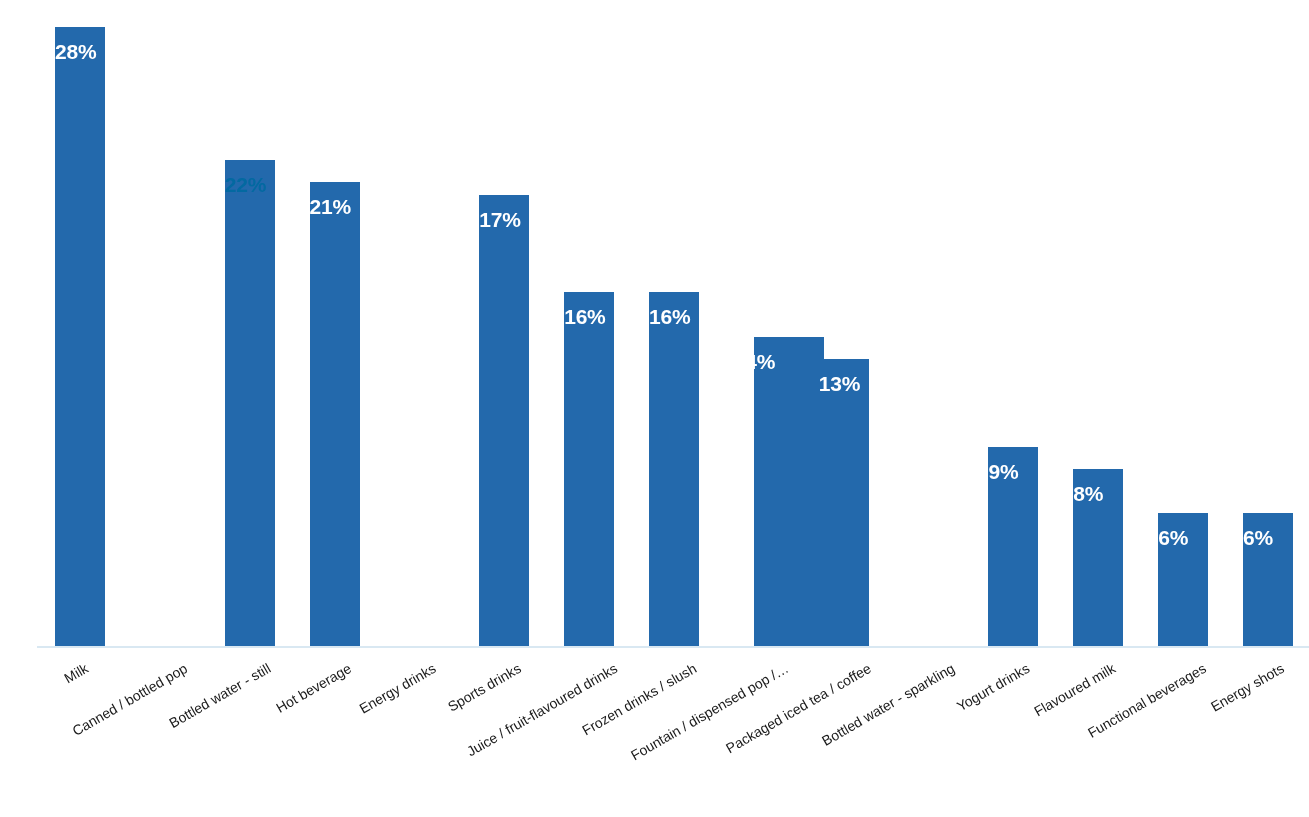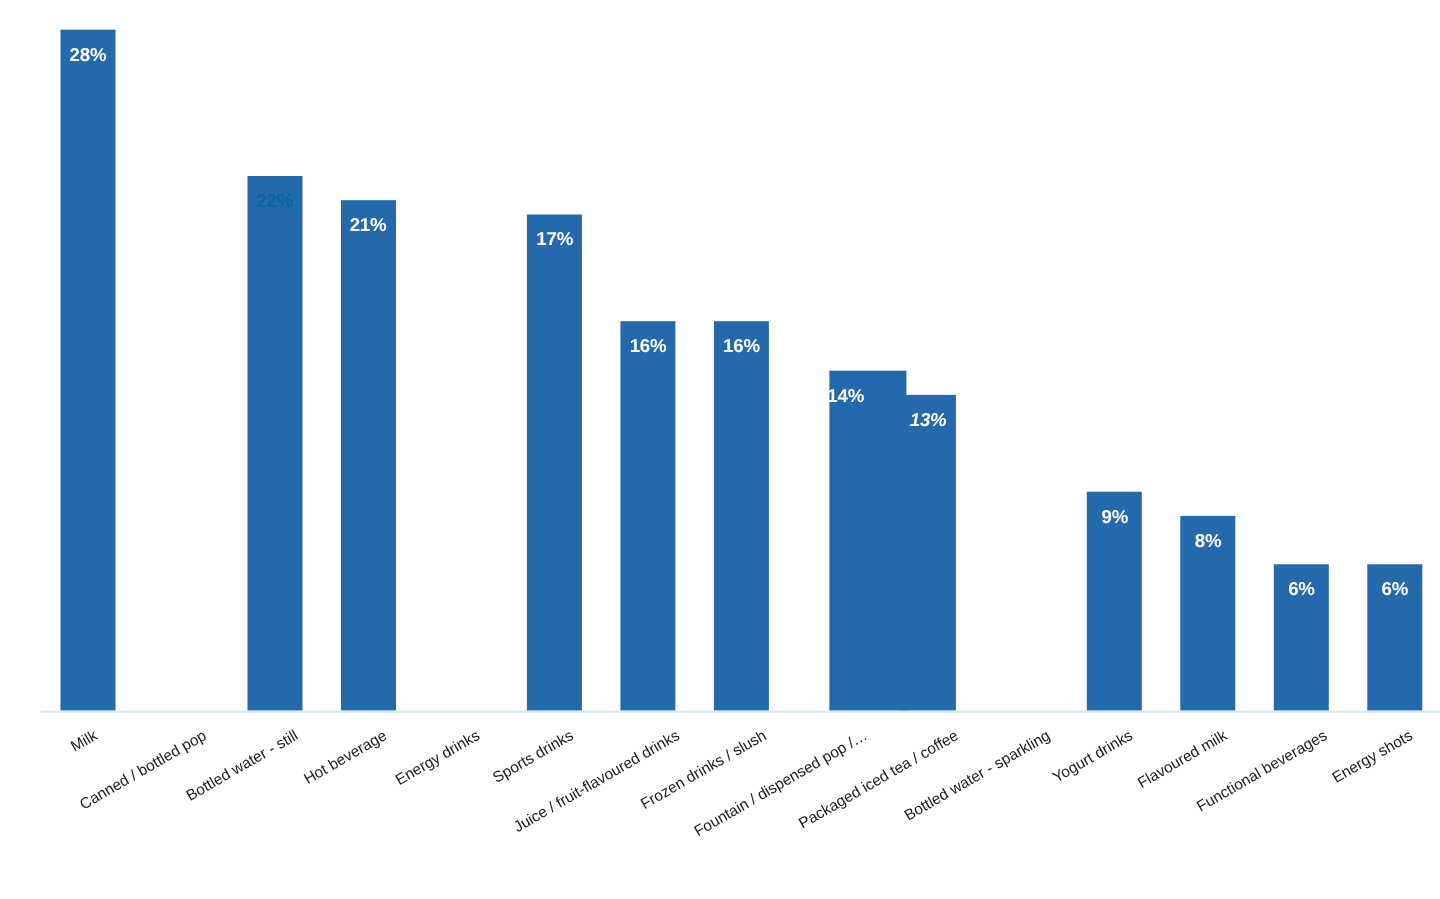--- a/index.html
+++ b/index.html
@@ -42,24 +42,24 @@
   .bar {
     position: absolute;
     bottom: 0;
     width: 100%;
     background: #2369AC;
   }
   .bar-value {
     position: absolute;
     left: 0;
     width: 100%;
-    text-align: center;
+    text-align: left;
     color: #ffffff;
     font-family: "Liberation Sans", sans-serif;
-    font-size: 17px;
+    font-size: 21px;
     font-weight: bold;
     letter-spacing: -0.2px;
     line-height: 1;
     pointer-events: none;
   }
   #x-labels {
     position: absolute;
     left: 0;
     top: 646px;
     width: 1309px;
@@ -109,21 +109,21 @@
       <div class="bar-group" style="left: 649.02px; width: 50px; height: 353.6px;">
         <div class="bar" style="height: 100%; background: rgb(35, 105, 172);"></div>
         <span class="bar-value" style="top: 14px; color: rgb(255, 255, 255);">16%</span>
       </div>
       <div class="bar-group" style="left: 733.88px; width: 50px; height: 309.4px; padding-left: 20px;">
         <div class="bar" style="height: 100%; background: rgb(35, 105, 172);"></div>
         <span class="bar-value" style="top: 14px; color: rgb(255, 255, 255);">14%</span>
       </div>
       <div class="bar-group" style="left: 818.74px; width: 50px; height: 287.3px;">
         <div class="bar" style="height: 100%; background: rgb(35, 105, 172);"></div>
-        <span class="bar-value" style="top: 14px; color: rgb(255, 255, 255); font-style: italic;">13%</span>
+        <span class="bar-value" style="top: 14px; color: rgb(255, 255, 255);">13%</span>
       </div>
       <div class="bar-group" style="left: 988.46px; width: 50px; height: 198.9px;">
         <div class="bar" style="height: 100%; background: rgb(35, 105, 172);"></div>
         <span class="bar-value" style="top: 14px; color: rgb(255, 255, 255);">9%</span>
       </div>
       <div class="bar-group" style="left: 1073.32px; width: 50px; height: 176.8px;">
         <div class="bar" style="height: 100%; background: rgb(35, 105, 172);"></div>
         <span class="bar-value" style="top: 14px; color: rgb(255, 255, 255);">8%</span>
       </div>
       <div class="bar-group" style="left: 1158.18px; width: 50px; height: 132.6px;">

